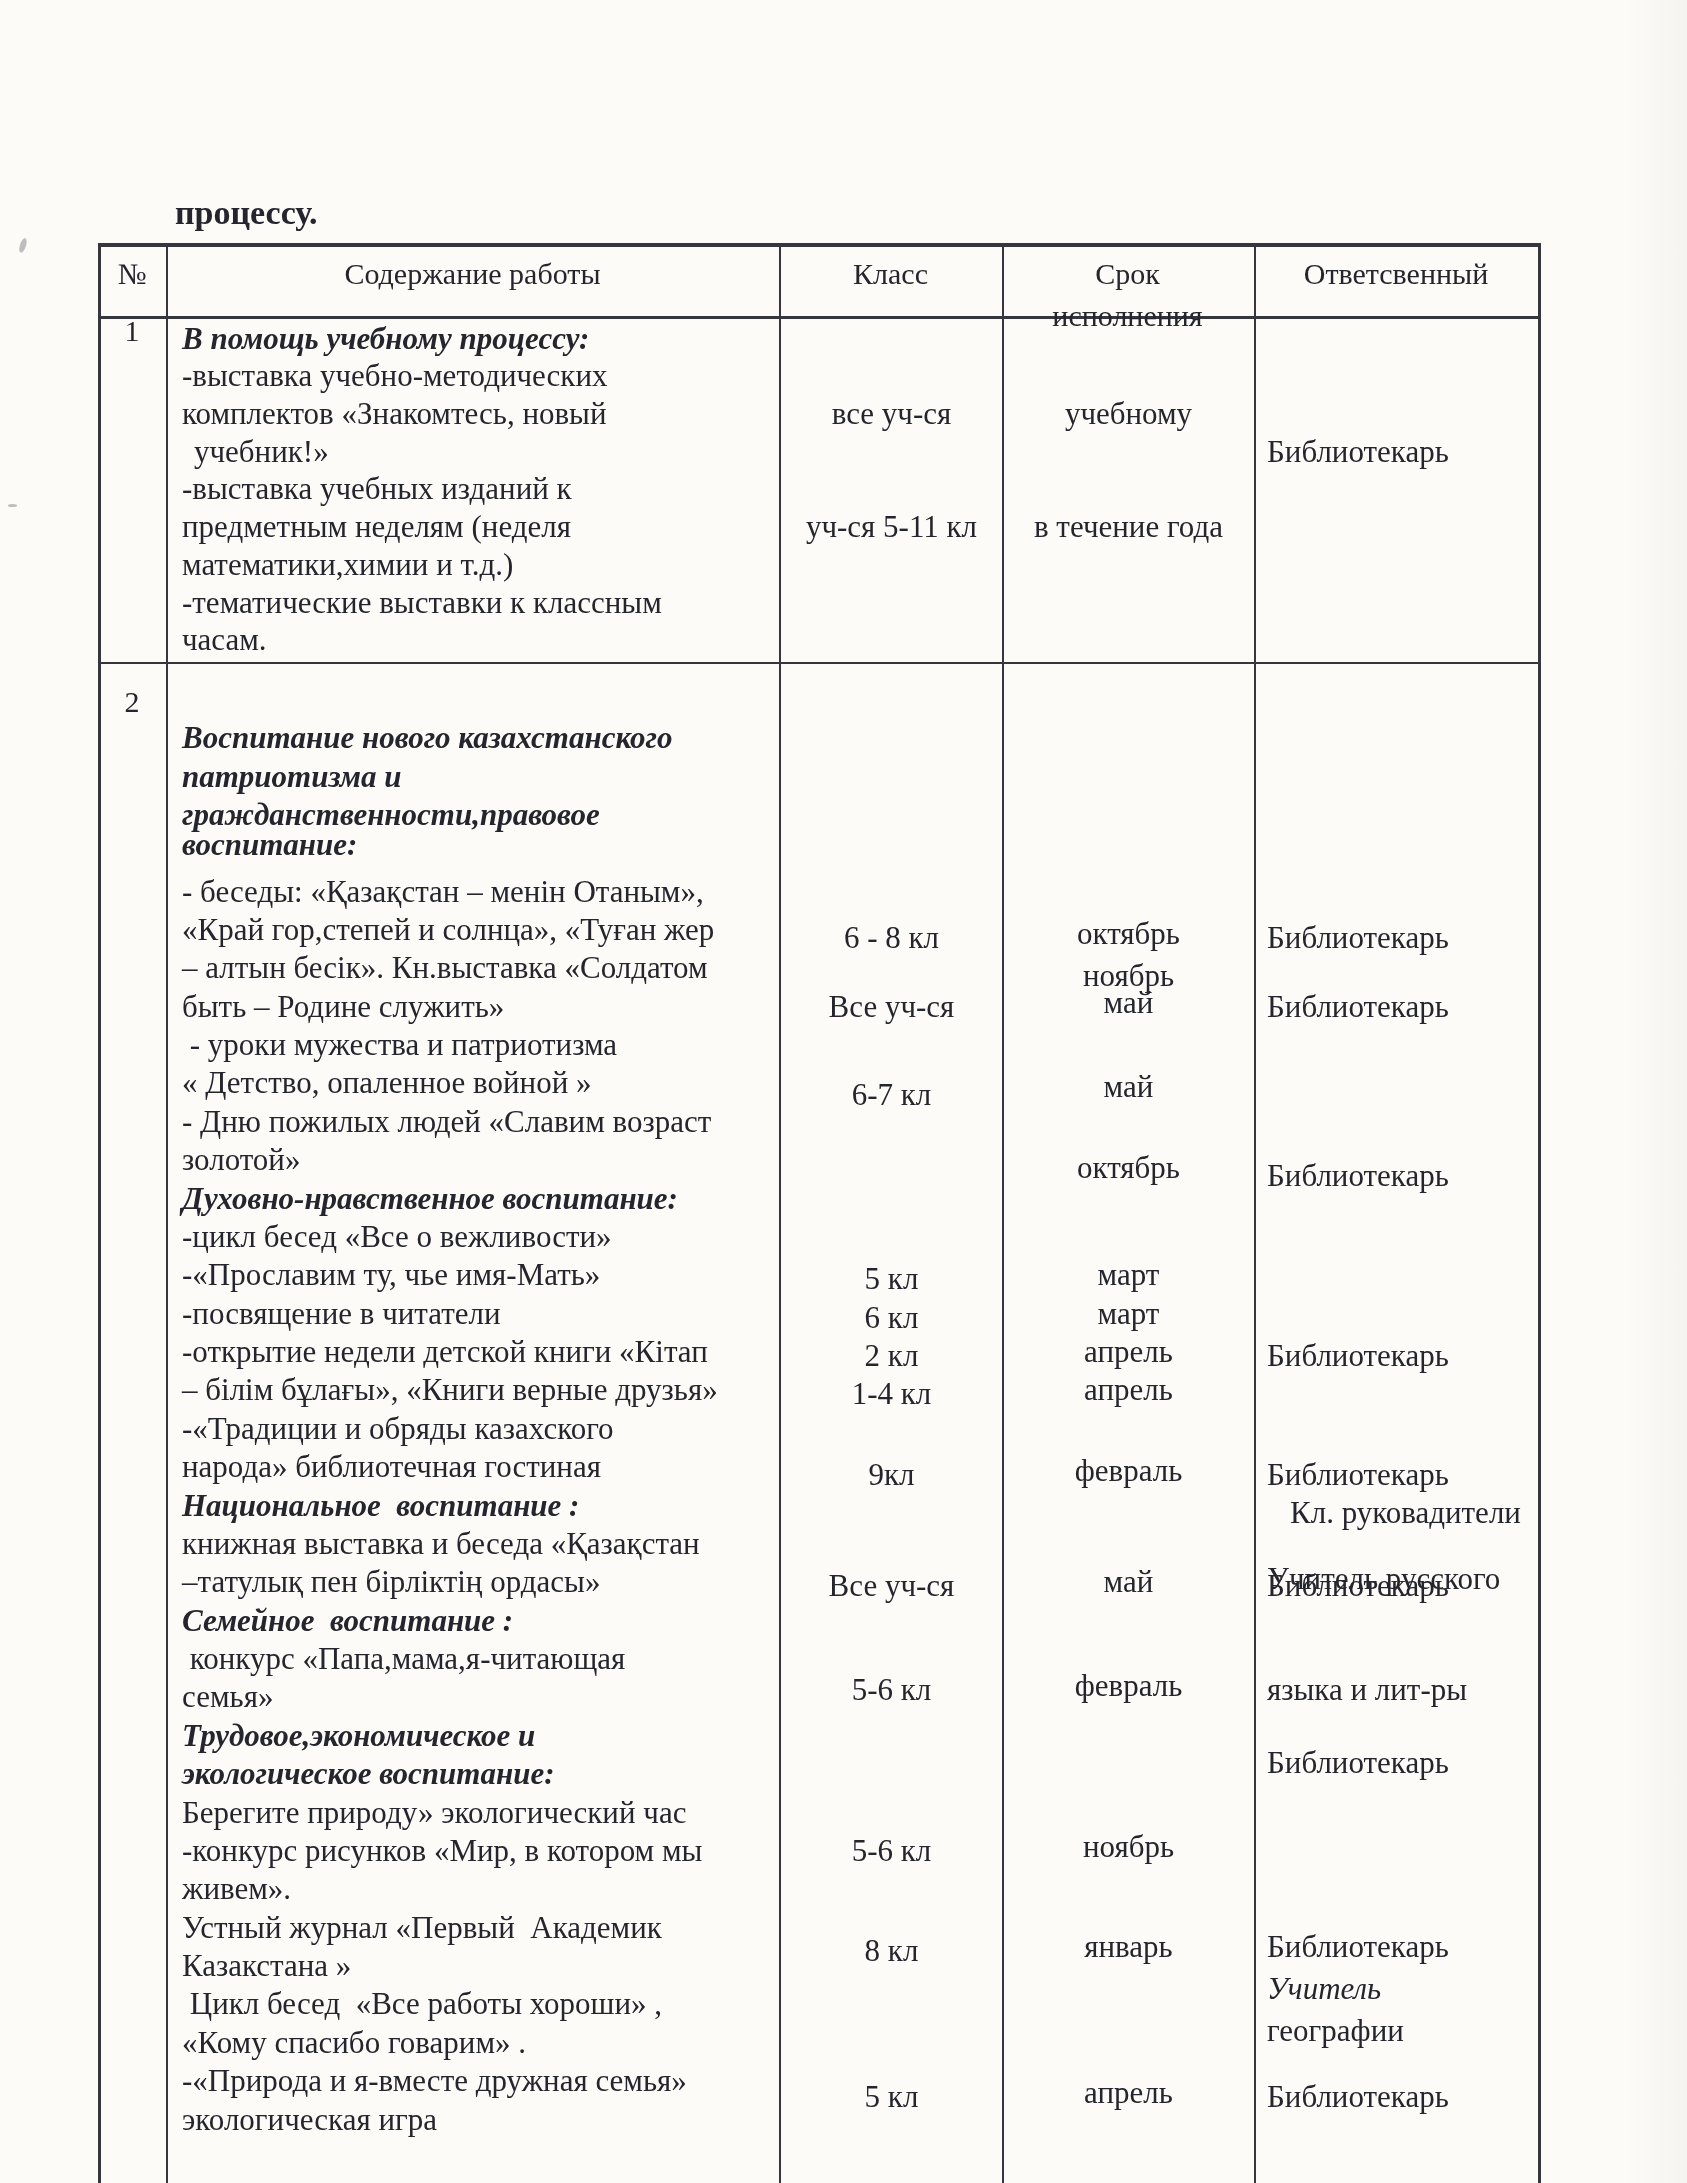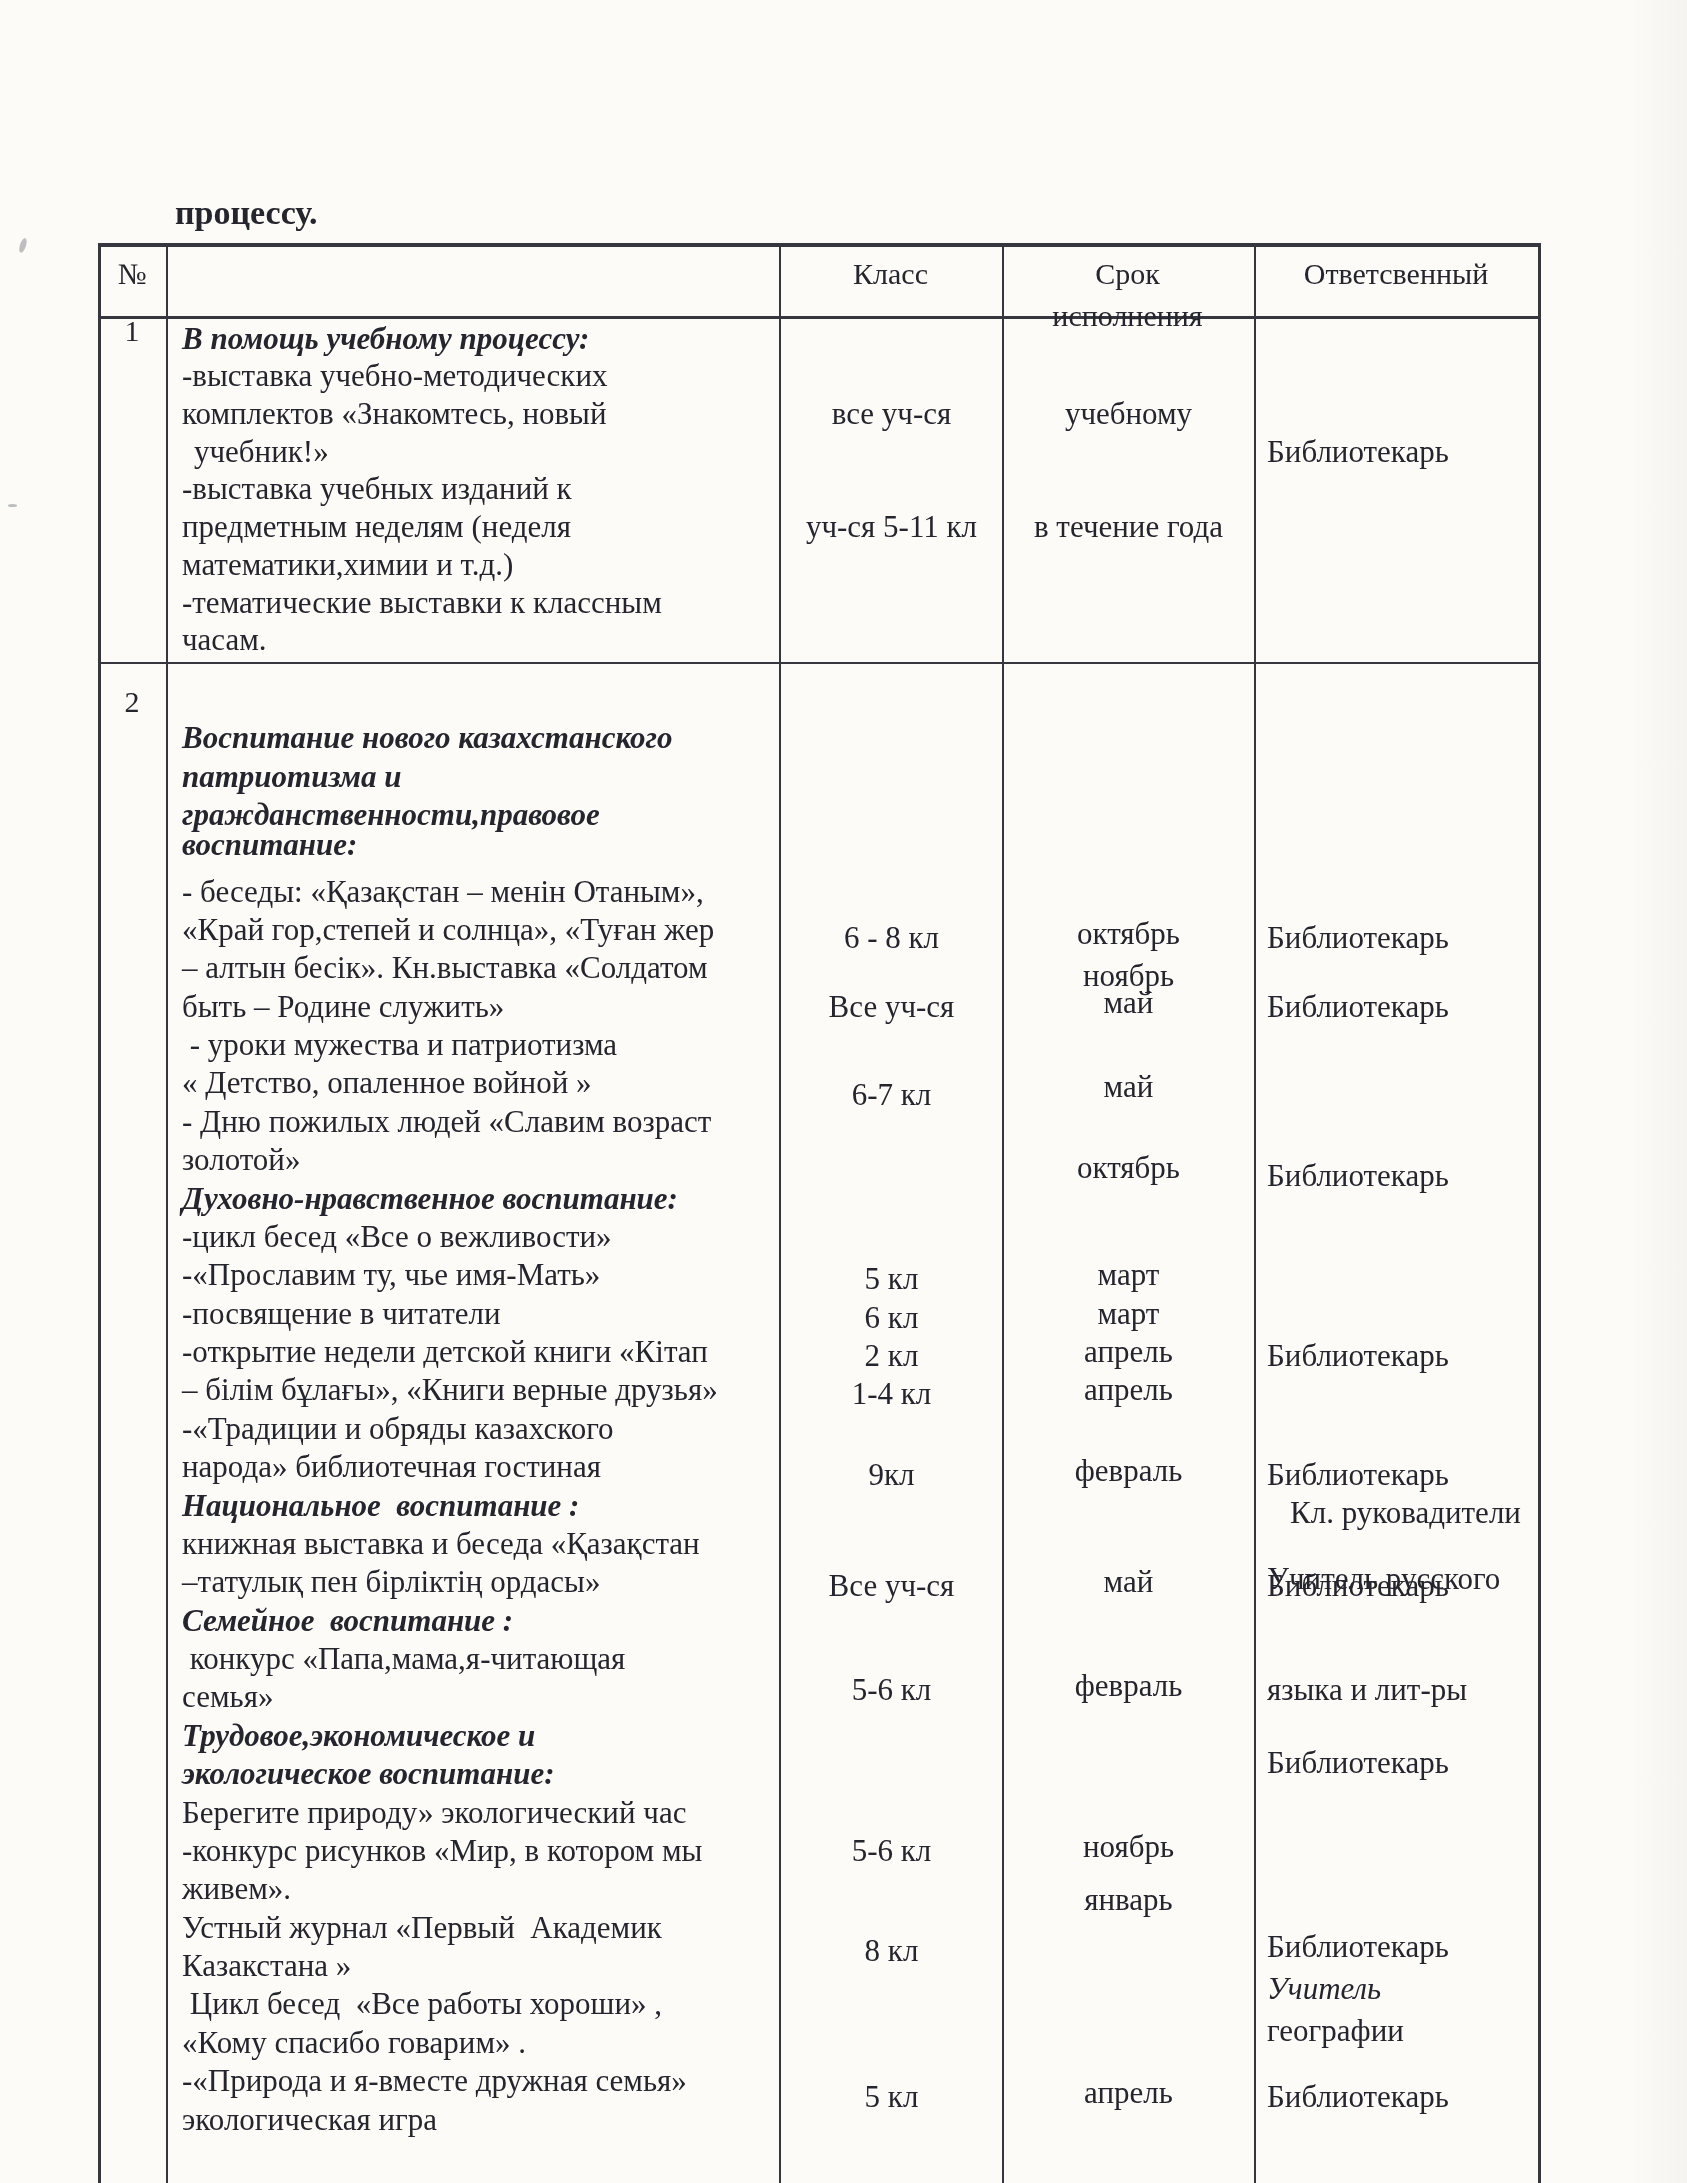--- a/index.html
+++ b/index.html
@@ -40,20 +40,21 @@
   <div class="grid-line" style="left:98px;top:243px;width:2.6px;height:1940px;"></div>
   <div class="grid-line" style="left:1538px;top:243px;width:2.6px;height:1940px;"></div>
   <div class="grid-line" style="left:166px;top:243px;width:2px;height:1940px;"></div>
   <div class="grid-line" style="left:779px;top:243px;width:2px;height:1940px;"></div>
   <div class="grid-line" style="left:1002px;top:243px;width:2px;height:1940px;"></div>
   <div class="grid-line" style="left:1254px;top:243px;width:2px;height:1940px;"></div>
   <div class="grid-line" style="left:98px;top:316px;width:1442px;height:2.6px;"></div>
   <div class="grid-line" style="left:98px;top:662px;width:1442px;height:2px;"></div>
 
   <div class="hdr" style="left:98px;top:259px;width:68px;">№</div>
+  <div class="hdr" style="left:166px;top:259px;width:613px;">Содержание работы</div>
   <div class="hdr" style="left:779px;top:259px;width:223px;">Класс</div>
   <div class="hdr" style="left:1002px;top:259px;width:251px;">Срок</div>
   <div class="hdr" style="left:1002px;top:301px;width:251px;">исполнения</div>
   <div class="hdr" style="left:1254px;top:259px;width:284px;">Ответсвенный</div>
 
   <div class="rownum" style="left:98px;top:316px;width:68px;">1</div>
   <div class="rownum" style="left:98px;top:687px;width:68px;">2</div>
 
   <div class="lines" style="left:182px;width:592px;text-align:left;">
       <div class="tline bi" style="top: 322px;">В помощь учебному процессу:</div>
@@ -139,21 +140,21 @@
       <div class="tline" style="top: 1070px;">май</div>
       <div class="tline" style="top: 1151px;">октябрь</div>
       <div class="tline" style="top: 1258px;">март</div>
       <div class="tline" style="top: 1297px;">март</div>
       <div class="tline" style="top: 1335px;">апрель</div>
       <div class="tline" style="top: 1373px;">апрель</div>
       <div class="tline" style="top: 1454px;">февраль</div>
       <div class="tline" style="top: 1565px;">май</div>
       <div class="tline" style="top: 1669px;">февраль</div>
       <div class="tline" style="top: 1830px;">ноябрь</div>
-      <div class="tline" style="top: 1883px;">январь</div>
+      <div class="tline" style="top: 1930px;">январь</div>
       <div class="tline" style="top: 2076px;">апрель</div>
     </div>
   <div class="lines" style="left:1267px;width:265px;text-align:left;">
       <div class="tline" style="top: 921px;">Библиотекарь</div>
       <div class="tline" style="top: 990px;">Библиотекарь</div>
       <div class="tline" style="top: 1159px;">Библиотекарь</div>
       <div class="tline" style="top: 1339px;">Библиотекарь</div>
       <div class="tline" style="top: 1458px;">Библиотекарь</div>
       <div class="tline" style="top: 1496px; margin-left: 23px;">Кл. руковадители</div>
       <div class="tline" style="top: 1569px;">Библиотекарь</div>

